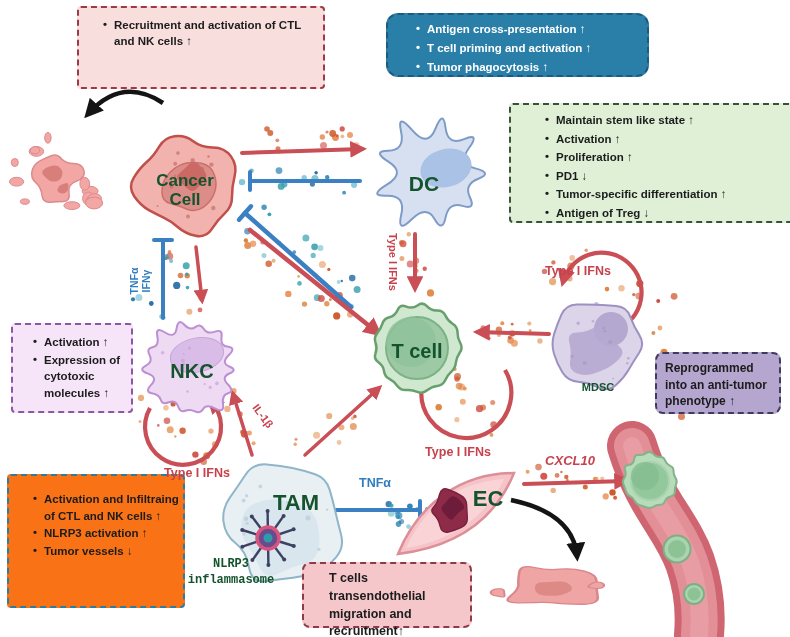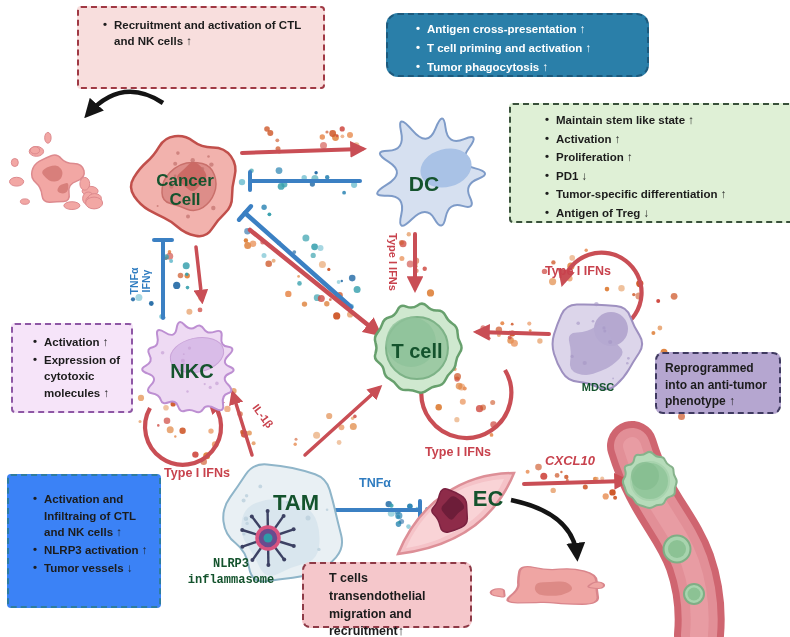--- a/index.html
+++ b/index.html
@@ -13,21 +13,21 @@
   .b-pink-tl{left:77px;top:6px;width:248px;height:83px;background:#f8dedd;border:2.5px dashed #a03944;
              padding:8px 8px 6px 22px;font-size:11.5px;line-height:1.42;}
   .b-blue{left:386px;top:13px;width:263px;height:64px;background:#2a7fa9;border:2.5px dashed #1d5a7d;
           padding:5px 6px 4px 26px;font-size:11.5px;line-height:1.55;color:#ffffff;border-radius:12px;}
   .b-green{left:509px;top:103px;width:312px;height:120px;background:#dff0d6;border:2.5px dashed #39503b;
            padding:6px 6px 4px 32px;font-size:11.5px;line-height:1.53;}
   .b-purple-l{left:11px;top:323px;width:122px;height:90px;background:#f6e4f9;border:2.5px dashed #8e57a5;
               padding:8px 4px 4px 18px;font-size:11.5px;line-height:1.45;}
   .b-purple-r{left:655px;top:352px;width:126px;height:62px;background:#b5a6d0;border:2.5px dashed #3f3a60;
               padding:6px 8px;font-size:12px;line-height:1.38;border-radius:8px;}
-  .b-cyan{left:7px;top:474px;width:154px;height:134px;background:#3b82f6;border:2.5px dashed #2e7d9e;
+  .b-cyan{left:7px;top:474px;width:178px;height:134px;background:#f97316;border:2.5px dashed #2e7d9e;
           padding:14px 4px 4px 22px;font-size:11.5px;line-height:1.45;}
   .b-pink-b{left:302px;top:562px;width:170px;height:66px;background:#f5c7cb;border:2.5px dashed #8e3a47;
             padding:6px 25px;font-size:12.5px;line-height:1.42;border-radius:8px;}
   .lbl{position:absolute;transform:translate(-50%,-50%);font-weight:700;color:#14532d;
        text-align:center;white-space:nowrap;line-height:1.12;}
   .wrap{white-space:normal;}
   .red{color:#c8424d;}
   .blue{color:#2f7cc0;}
   .vert90{transform:translate(-50%,-50%) rotate(90deg);}
   .vertm90{transform:translate(-50%,-50%) rotate(-90deg);}

